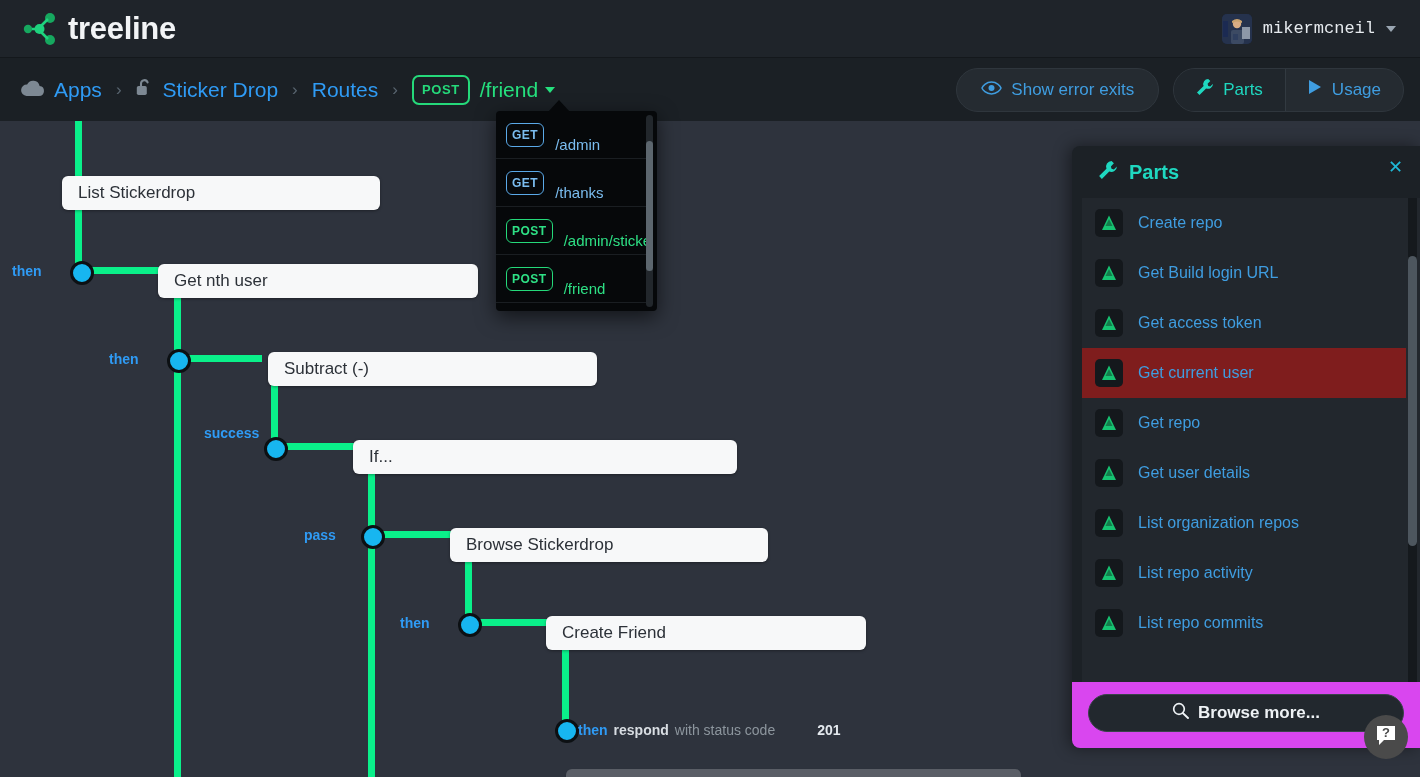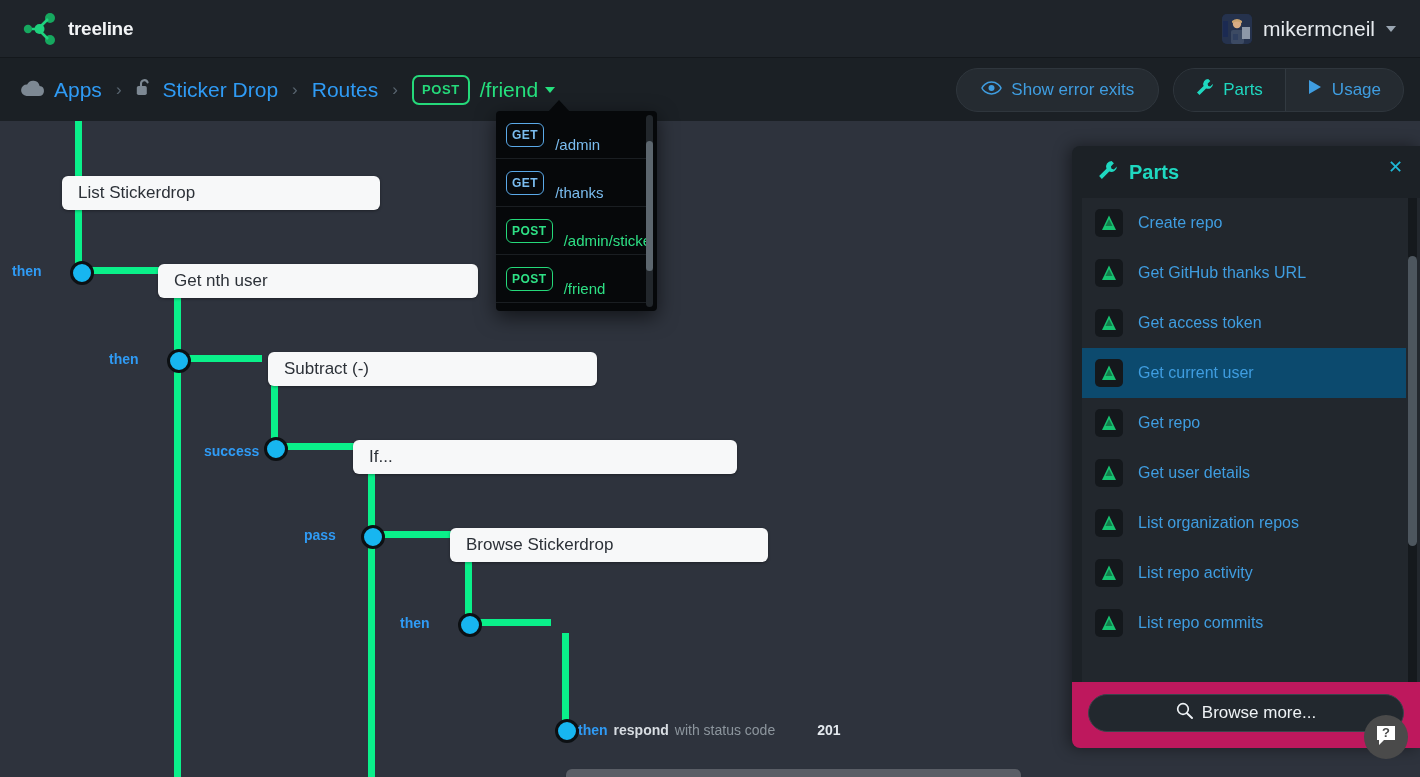--- a/index.html
+++ b/index.html
@@ -15,29 +15,29 @@
   .topbar {
     position: absolute; left: 0; top: 0; width: 1420px; height: 58px;
     background: #1f242a;
     border-bottom: 1px solid #14181c;
     display: flex; align-items: center; justify-content: space-between;
     padding: 0 16px 0 22px;
   }
   .brand { display: flex; align-items: center; gap: 10px; }
   .brand-logo { width: 36px; height: 34px; display: block; }
   .brand-name {
-    color: #f2f4f6; font-size: 19px; font-weight: 600; letter-spacing: -0.3px;
+    color: #f2f4f6; font-size: 31px; font-weight: 600; letter-spacing: -0.3px;
   }
   .user { display: flex; align-items: center; gap: 11px; padding-right: 8px; }
   .avatar {
     width: 30px; height: 30px; border-radius: 5px; overflow: hidden;
     background: #1b2a4a; position: relative; flex: none;
   }
   .avatar svg { display: block; }
-  .user-name { color: #e6eaee; font-size: 21px; }
+  .user-name { color: #e6eaee; font-size: 17px; font-family: Liberation Mono, monospace; }
   .caret-dn {
     width: 0; height: 0; border-left: 5px solid transparent;
     border-right: 5px solid transparent; border-top: 6px solid #9aa6b2;
   }
 
   
   .crumbbar {
     position: absolute; left: 0; top: 58px; width: 1420px; height: 63px;
     background: #1b2025;
     display: flex; align-items: center; padding: 0 16px 0 20px;
@@ -168,36 +168,36 @@
   }
   .parts-listwrap {
     position: relative; flex: 1; margin: 0 0 0 10px; overflow: hidden;
     background: #22272d;
   }
   .parts-list { position: absolute; inset: 0 14px 0 0; }
   .part-row {
     display: flex; align-items: center; gap: 15px; height: 50px;
     padding-left: 13px; cursor: pointer; white-space: nowrap;
   }
-  .part-row.selected { background: #0c4a6e; }
+  .part-row.selected { background: #7f1d1d; }
   .part-icon {
     width: 28px; height: 28px; border-radius: 5px; background: #14181c;
     display: flex; align-items: center; justify-content: center; flex: none;
   }
   .part-label { color: #3f9de0; font-size: 16px; }
   .parts-scroll-track {
     position: absolute; right: 3px; top: 0; width: 9px; bottom: 0;
     background: #15191d;
   }
   .parts-scroll-thumb {
     position: absolute; right: 3px; top: 58px; width: 9px; height: 290px;
     background: #4d565e; border-radius: 5px; cursor: pointer;
   }
   .parts-foot {
-    flex: none; padding: 12px 16px 16px 16px; background: #be185d;
+    flex: none; padding: 12px 16px 16px 16px; background: #d946ef; font-weight: bold;
   }
   .browse-btn {
     display: flex; align-items: center; justify-content: center; gap: 9px;
     height: 38px; border: 1px solid #3a434b; border-radius: 19px;
     background: #22282e; color: #eef2f5; font-size: 17px; cursor: pointer;
   }
   .help-fab {
     position: absolute; right: 12px; bottom: 18px;
     width: 44px; height: 44px; border-radius: 50%; background: #4a4a4a;
     display: flex; align-items: center; justify-content: center;
@@ -330,29 +330,30 @@
 
     <div class="dot" style="left:70px;  top:140px;"></div>
     <div class="dot" style="left:167px; top:228px;"></div>
     <div class="dot" style="left:264px; top:316px;"></div>
     <div class="dot" style="left:361px; top:404px;"></div>
     <div class="dot" style="left:458px; top:492px;"></div>
     <div class="dot" style="left:555px; top:598px;"></div>
 
     <div class="edge-label" style="left:12px;  top:142px;">then</div>
     <div class="edge-label" style="left:109px; top:230px;">then</div>
-    <div class="edge-label" style="left:204px; top:322px;">success</div>
+    <div class="edge-label" style="left:204px; top:304px;">success</div>
     <div class="edge-label" style="left:304px; top:406px;">pass</div>
     <div class="edge-label" style="left:400px; top:494px;">then</div>
 
     <div class="node" style="left:62px;  top:55px;  width:318px;">List Stickerdrop</div>
     <div class="node" style="left:158px; top:143px; width:320px;">Get nth user</div>
     <div class="node" style="left:268px; top:231px; width:329px;">Subtract (-)</div>
     <div class="node" style="left:353px; top:319px; width:384px;">If...</div>
     <div class="node" style="left:450px; top:407px; width:318px;">Browse Stickerdrop</div>
+    <div class="node" style="left:546px; top:495px; width:320px;">Create Friend</div>
 
     <div class="node" style="left:566px; top:648px; width:455px; height:34px; opacity:.22;"></div>
 
     <div class="respond-line" style="left:578px; top:601px;">
       <span class="respond-then">then</span>
       <span class="respond-verb">respond</span>
       <span class="respond-text">with status code</span>
       <span class="respond-code">201</span>
     </div>
   </div>
@@ -406,21 +407,21 @@
           <span class="part-label">Create repo</span>
         </div>
 
         <div class="part-row">
           <span class="part-icon">
             <svg width="18" height="18" viewBox="0 0 18 18">
                 <path d="M9 1.5 16 16H2z" fill="#16c472"></path>
                 <path d="M9 5 12.5 12h-7z" fill="#0d2b1c" opacity=".45"></path>
               </svg>
           </span>
-          <span class="part-label">Get GitHub thanks URL</span>
+          <span class="part-label">Get Build login URL</span>
         </div>
 
         <div class="part-row">
           <span class="part-icon">
             <svg width="18" height="18" viewBox="0 0 18 18">
                 <path d="M9 1.5 16 16H2z" fill="#16c472"></path>
                 <path d="M9 5 12.5 12h-7z" fill="#0d2b1c" opacity=".45"></path>
               </svg>
           </span>
           <span class="part-label">Get access token</span>

